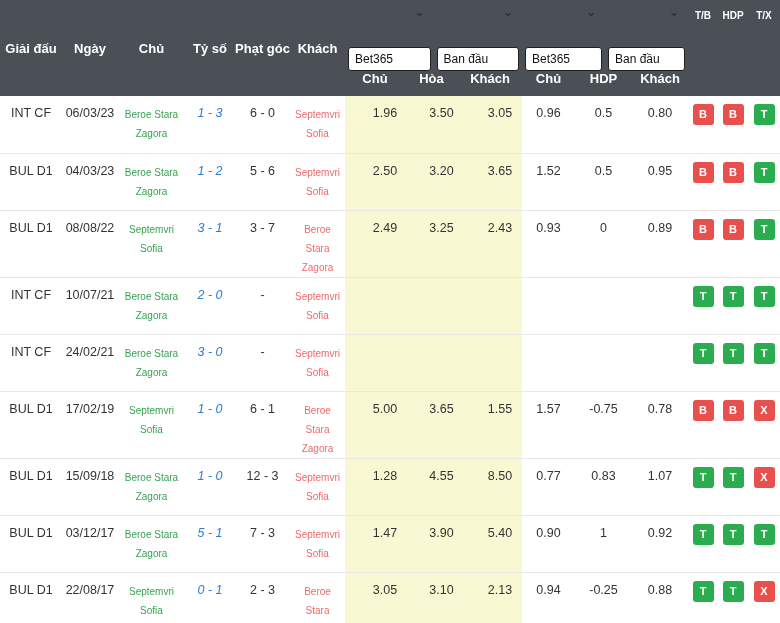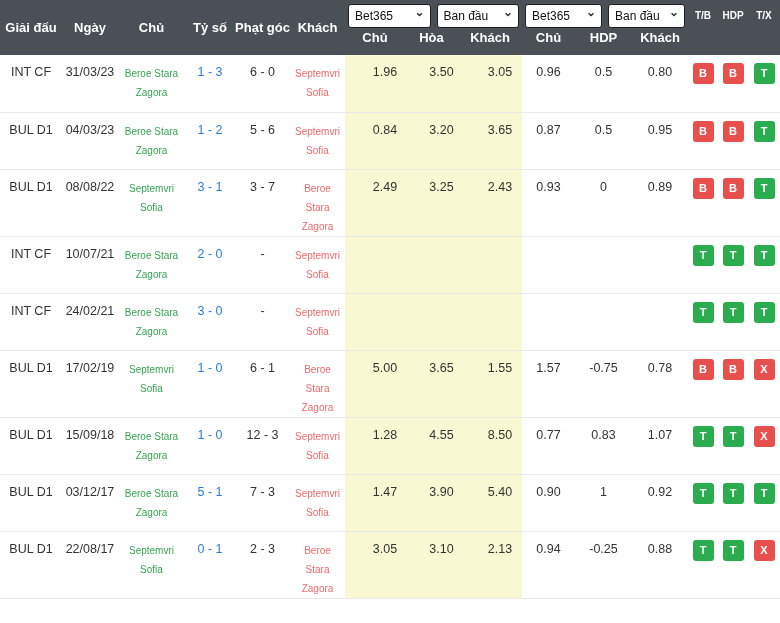--- a/index.html
+++ b/index.html
@@ -27,36 +27,36 @@
   tr.top th{height:30px;}
   tr.sub th{height:25px;padding-bottom:6px;vertical-align:top;}
   th.res-th{vertical-align:top;padding-top:10px;font-size:10px;}
   td.dd-cell,th.dd-cell{padding:4px 3px 0 3px;vertical-align:top;}
   .dd-pair{display:flex;gap:6px;justify-content:center;}
   .sel{position:relative;flex:1;max-width:84px;}
   .sel select{
     width:100%;height:24px;font-size:12px;font-family:inherit;color:#111;
     border:1px solid #1f1f1f;border-radius:3px;background:#fff;
     appearance:none;-webkit-appearance:none;-moz-appearance:none;
-    padding:2px 16px 2px 6px;cursor:pointer;
+    padding:2px 16px 2px 6px;cursor:pointer;margin-top:43px;
   }
   .sel::after{
     content:"⌄";position:absolute;right:6px;top:1px;
     font-size:12px;color:#333;pointer-events:none;
   }
   tbody td{
     height:57px;vertical-align:top;text-align:center;
     padding-top:10px;border-bottom:1px solid #e9e9e9;
     font-size:12.5px;color:#333;background:#fff;
   }
   td.team{font-size:10px;line-height:19px;padding-top:9px;
     padding-left:2px;padding-right:2px;margin-top:28px;}
   td.home{color:var(--home-team);}
   td.away{color:var(--away-team);}
-  td.score{color:var(--score-link);cursor:pointer;}
+  td.score{color:var(--score-link);cursor:pointer;font-style:italic;}
   td.odds{background:var(--odds-bg);padding-left:20px;}
   td.badge-cell{padding-top:8px;}
   .badge{
     display:inline-block;width:21px;height:21px;line-height:21px;
     border-radius:3px;color:#fff;font-size:11px;font-weight:bold;
     text-align:center;
   }
   .badge:empty{display:none;}
   .badge.red{background:var(--badge-red);}
   .badge.green{background:var(--badge-green);}
@@ -127,21 +127,21 @@
       <th>Hòa</th>
       <th>Khách</th>
       <th>Chủ</th>
       <th>HDP</th>
       <th>Khách</th>
     </tr>
   </thead>
   <tbody>
       <tr>
     <td>INT CF</td>
-    <td>31/03/23</td>
+    <td>06/03/23</td>
     <td class="team home">Beroe Stara Zagora</td>
     <td class="score">1 - 3</td>
     <td>6 - 0</td>
     <td class="team away">Septemvri Sofia</td>
     <td class="odds">1.96</td>
     <td class="odds">3.50</td>
     <td class="odds">3.05</td>
     <td>0.96</td>
     <td>0.5</td>
     <td>0.80</td>
@@ -149,24 +149,24 @@
     <td class="badge-cell"><span class="badge red">B</span></td>
     <td class="badge-cell"><span class="badge green">T</span></td>
   </tr>
       <tr>
     <td>BUL D1</td>
     <td>04/03/23</td>
     <td class="team home">Beroe Stara Zagora</td>
     <td class="score">1 - 2</td>
     <td>5 - 6</td>
     <td class="team away">Septemvri Sofia</td>
-    <td class="odds">0.84</td>
+    <td class="odds">2.50</td>
     <td class="odds">3.20</td>
     <td class="odds">3.65</td>
-    <td>0.87</td>
+    <td>1.52</td>
     <td>0.5</td>
     <td>0.95</td>
     <td class="badge-cell"><span class="badge red">B</span></td>
     <td class="badge-cell"><span class="badge red">B</span></td>
     <td class="badge-cell"><span class="badge green">T</span></td>
   </tr>
       <tr>
     <td>BUL D1</td>
     <td>08/08/22</td>
     <td class="team home">Septemvri Sofia</td>

